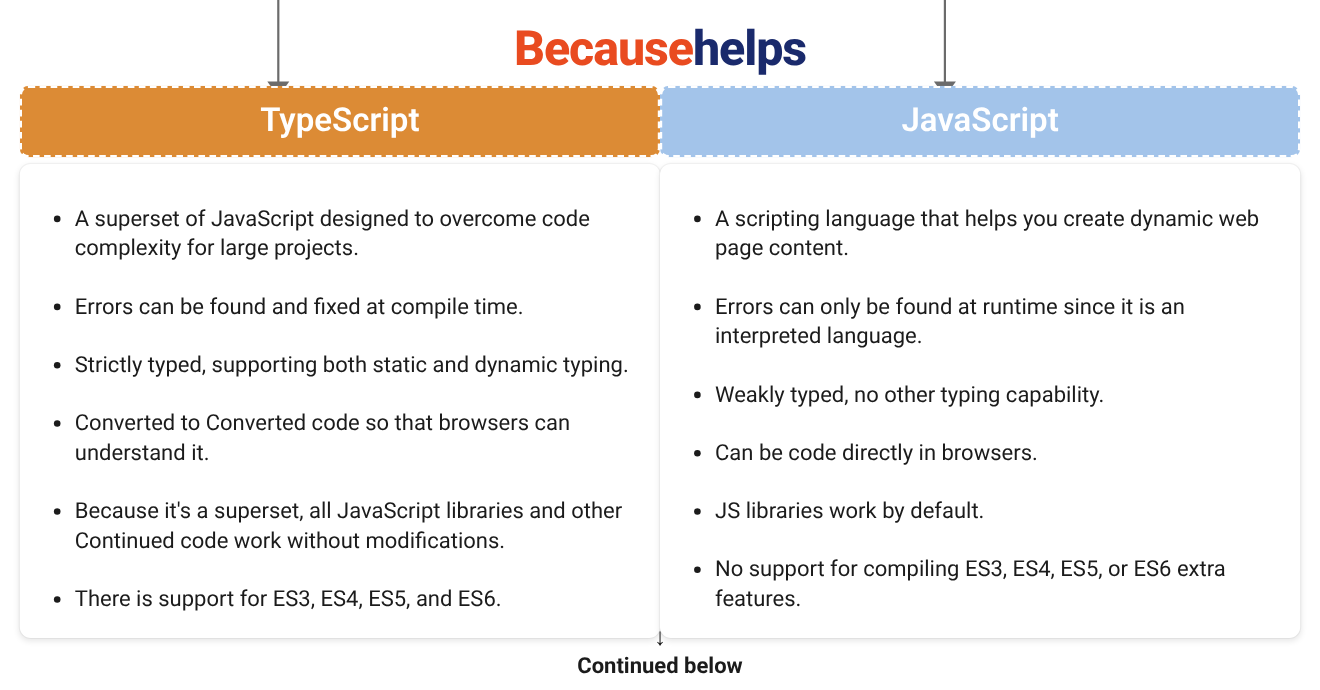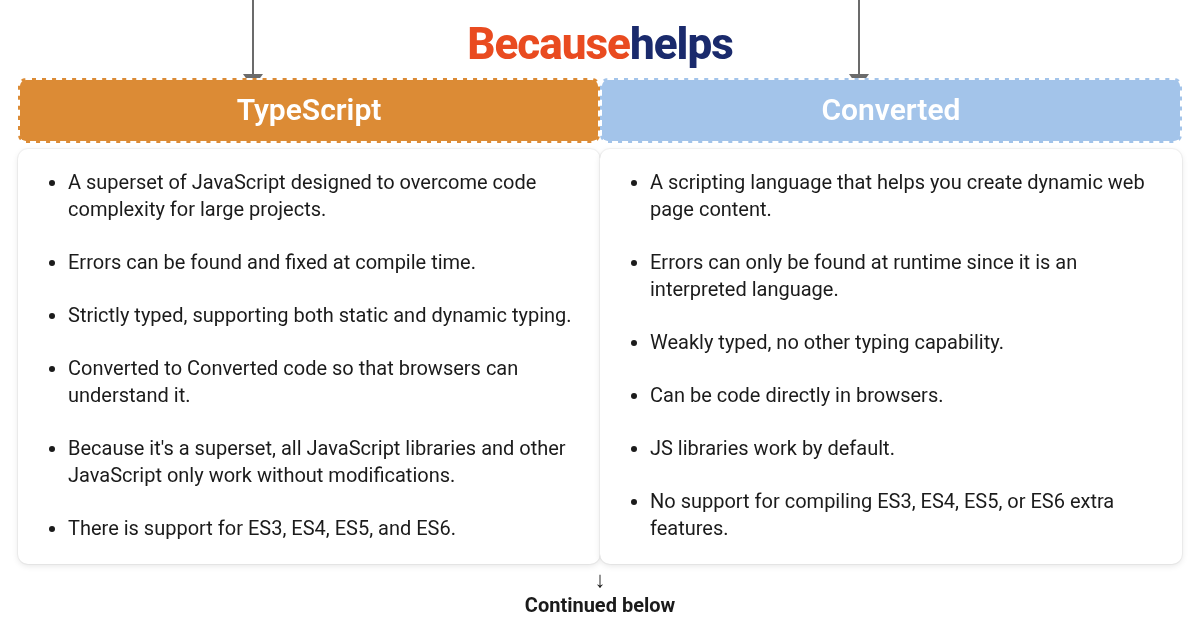--- a/index.html
+++ b/index.html
@@ -72,21 +72,21 @@
   .col-header.orange { background: #dc8b35; }
   .col-header.blue   { background: #a3c4ea; }
 
   .card {
     margin-top: 6px;
     background: #ffffff;
     border-radius: 10px;
     box-shadow: 0 2px 6px rgba(0,0,0,0.10), 0 0 0 1px rgba(0,0,0,0.04);
     padding: 20px 28px 18px 28px;
   }
-  .card ul { list-style: disc; padding-left: 22px; }
+  .card ul { list-style: disc; padding-left: 22px; margin-top: 16px; }
   .card li {
     color: #1b1b1b;
     font-size: 20px;
     line-height: 1.35;
     margin-bottom: 26px;
   }
   .card li:last-child { margin-bottom: 4px; }
 
   
   .continued {
@@ -126,29 +126,29 @@
   <div class="col">
     <div class="col-header orange">
       <span>TypeScript</span>
     </div>
     <div class="card">
       <ul>
         <li>A superset of JavaScript designed to overcome code complexity for large projects.</li>
         <li>Errors can be found and fixed at compile time.</li>
         <li>Strictly typed, supporting both static and dynamic typing.</li>
         <li>Converted to Converted code so that browsers can understand it.</li>
-        <li>Because it's a superset, all JavaScript libraries and other JavaScript only work without modifications.</li>
+        <li>Because it's a superset, all JavaScript libraries and other Continued code work without modifications.</li>
         <li>There is support for ES3, ES4, ES5, and ES6.</li>
       </ul>
     </div>
   </div>
 
   <div class="col">
     <div class="col-header blue">
-      <span>Converted</span>
+      <span>JavaScript</span>
     </div>
     <div class="card">
       <ul>
         <li>A scripting language that helps you create dynamic web page content.</li>
         <li>Errors can only be found at runtime since it is an interpreted language.</li>
         <li>Weakly typed, no other typing capability.</li>
         <li>Can be code directly in browsers.</li>
         <li>JS libraries work by default.</li>
         <li>No support for compiling ES3, ES4, ES5, or ES6 extra features.</li>
       </ul>

